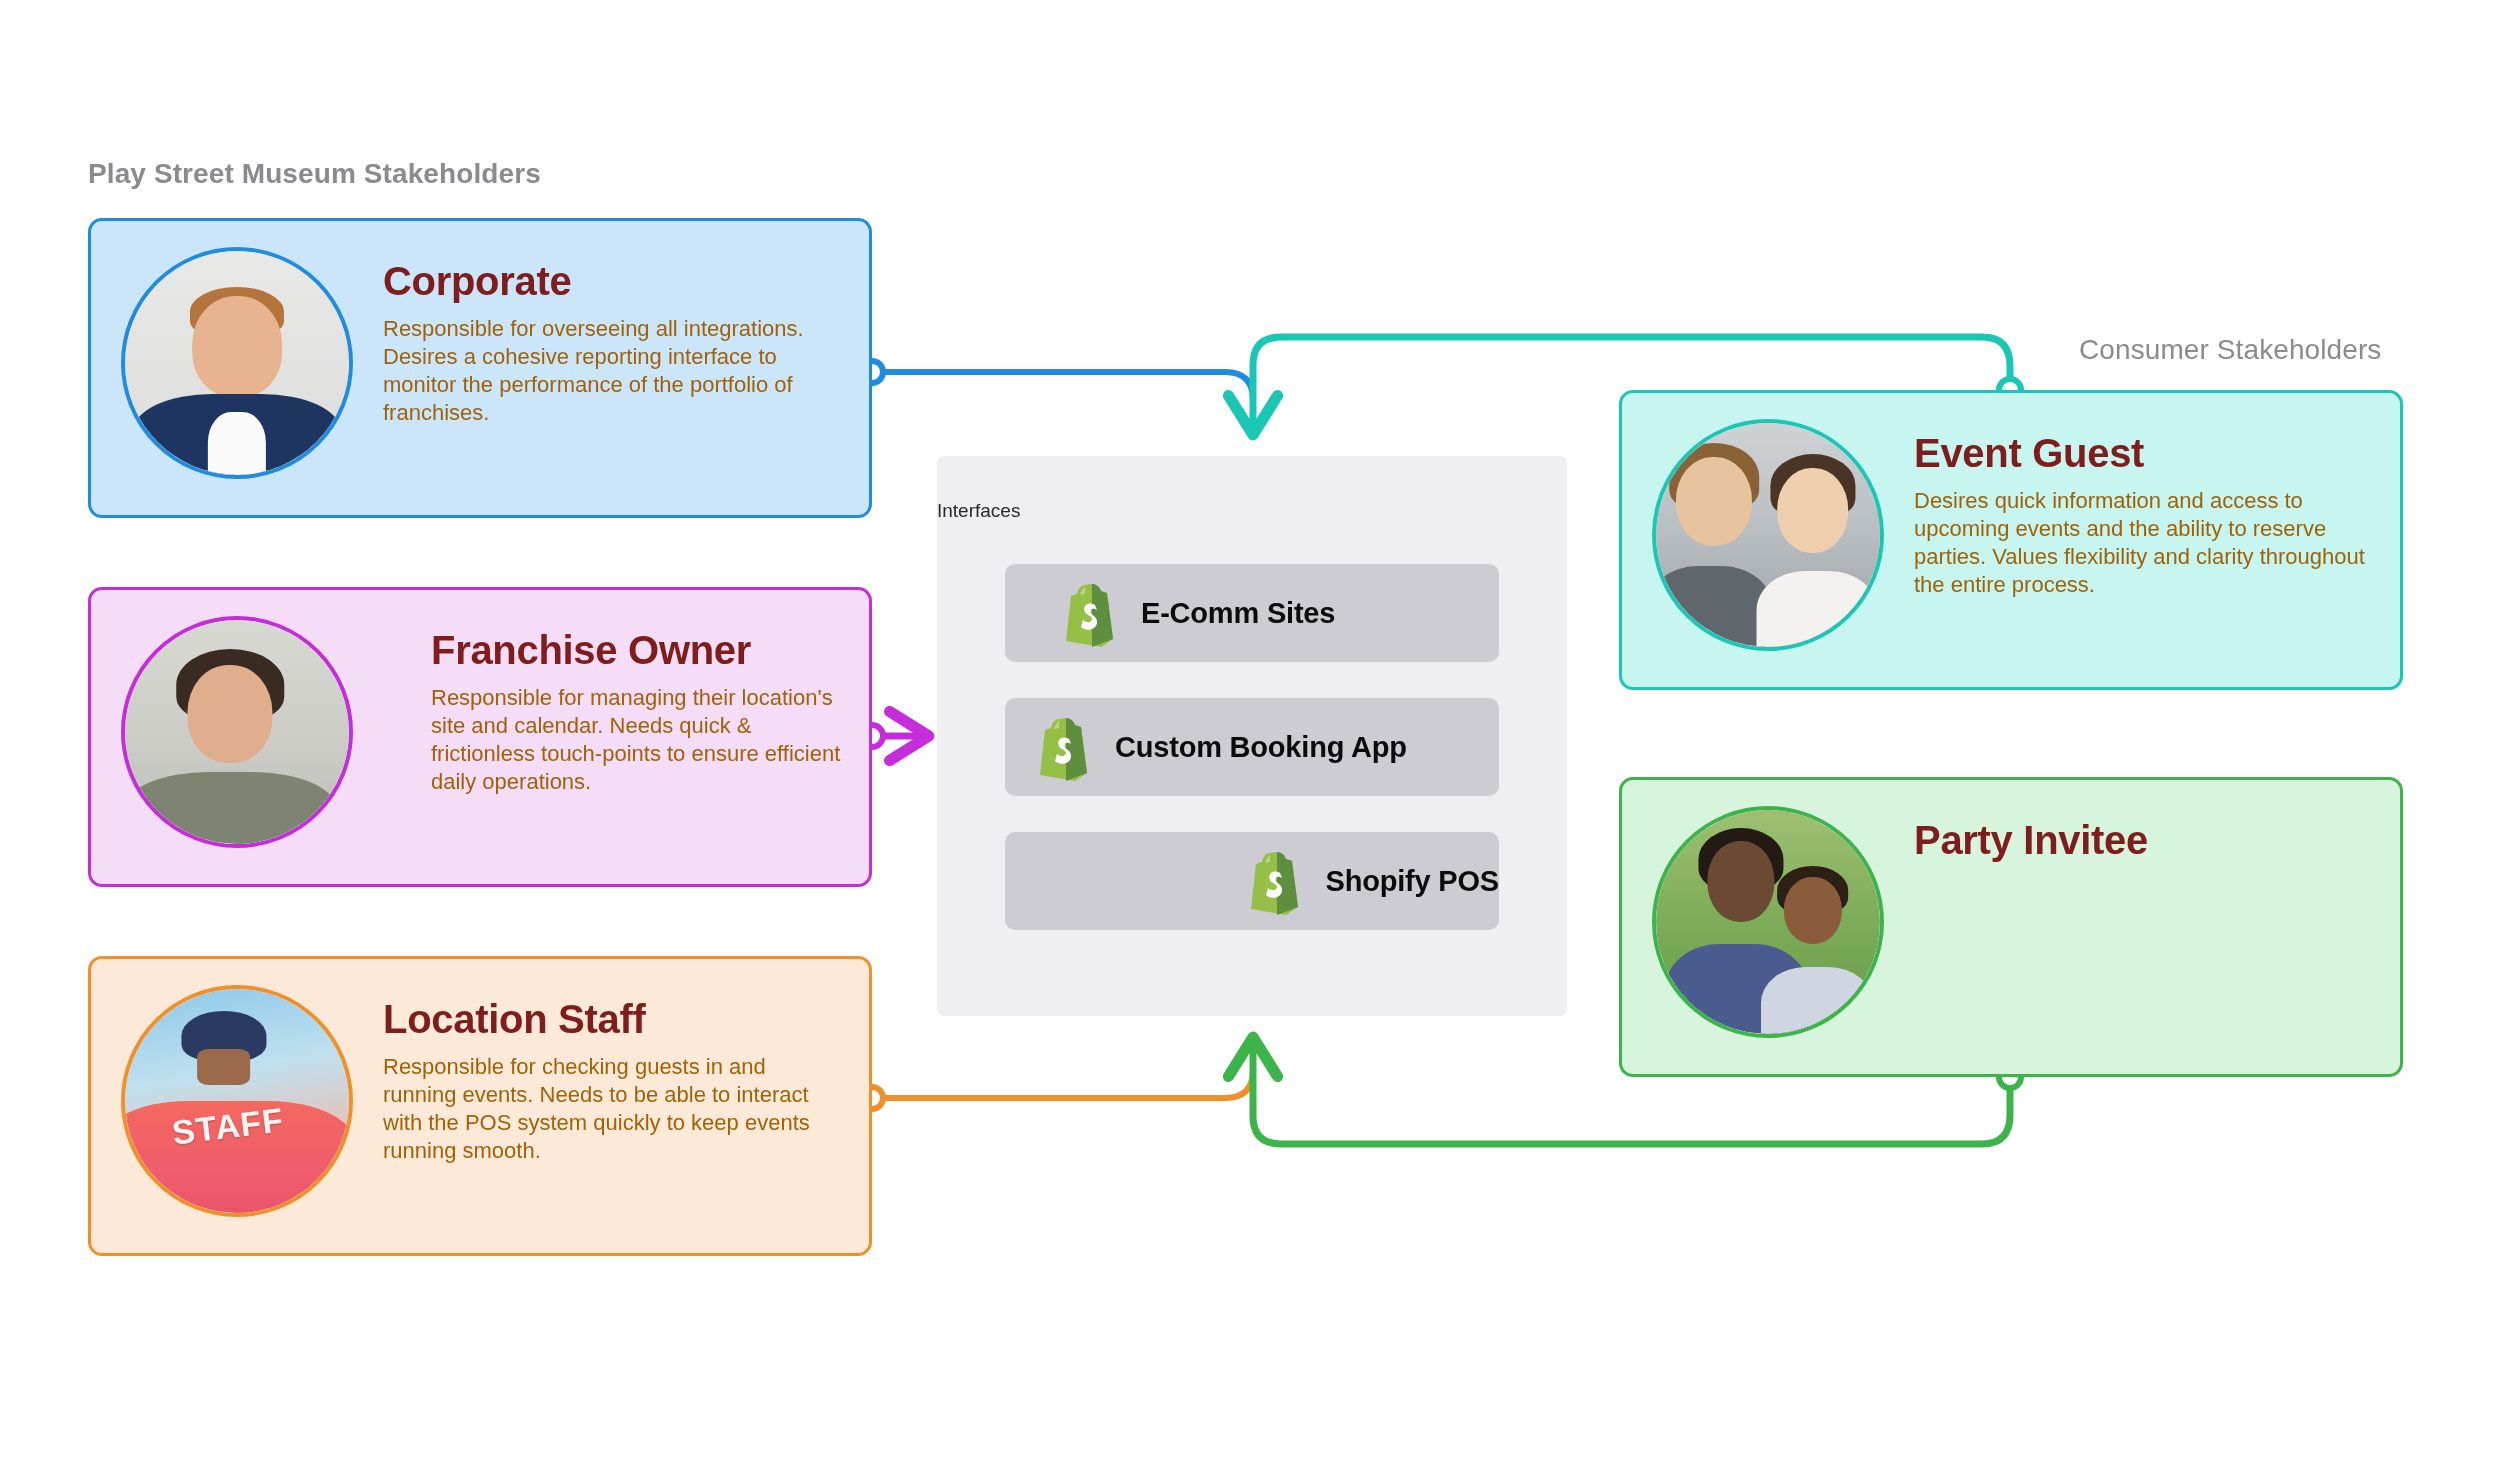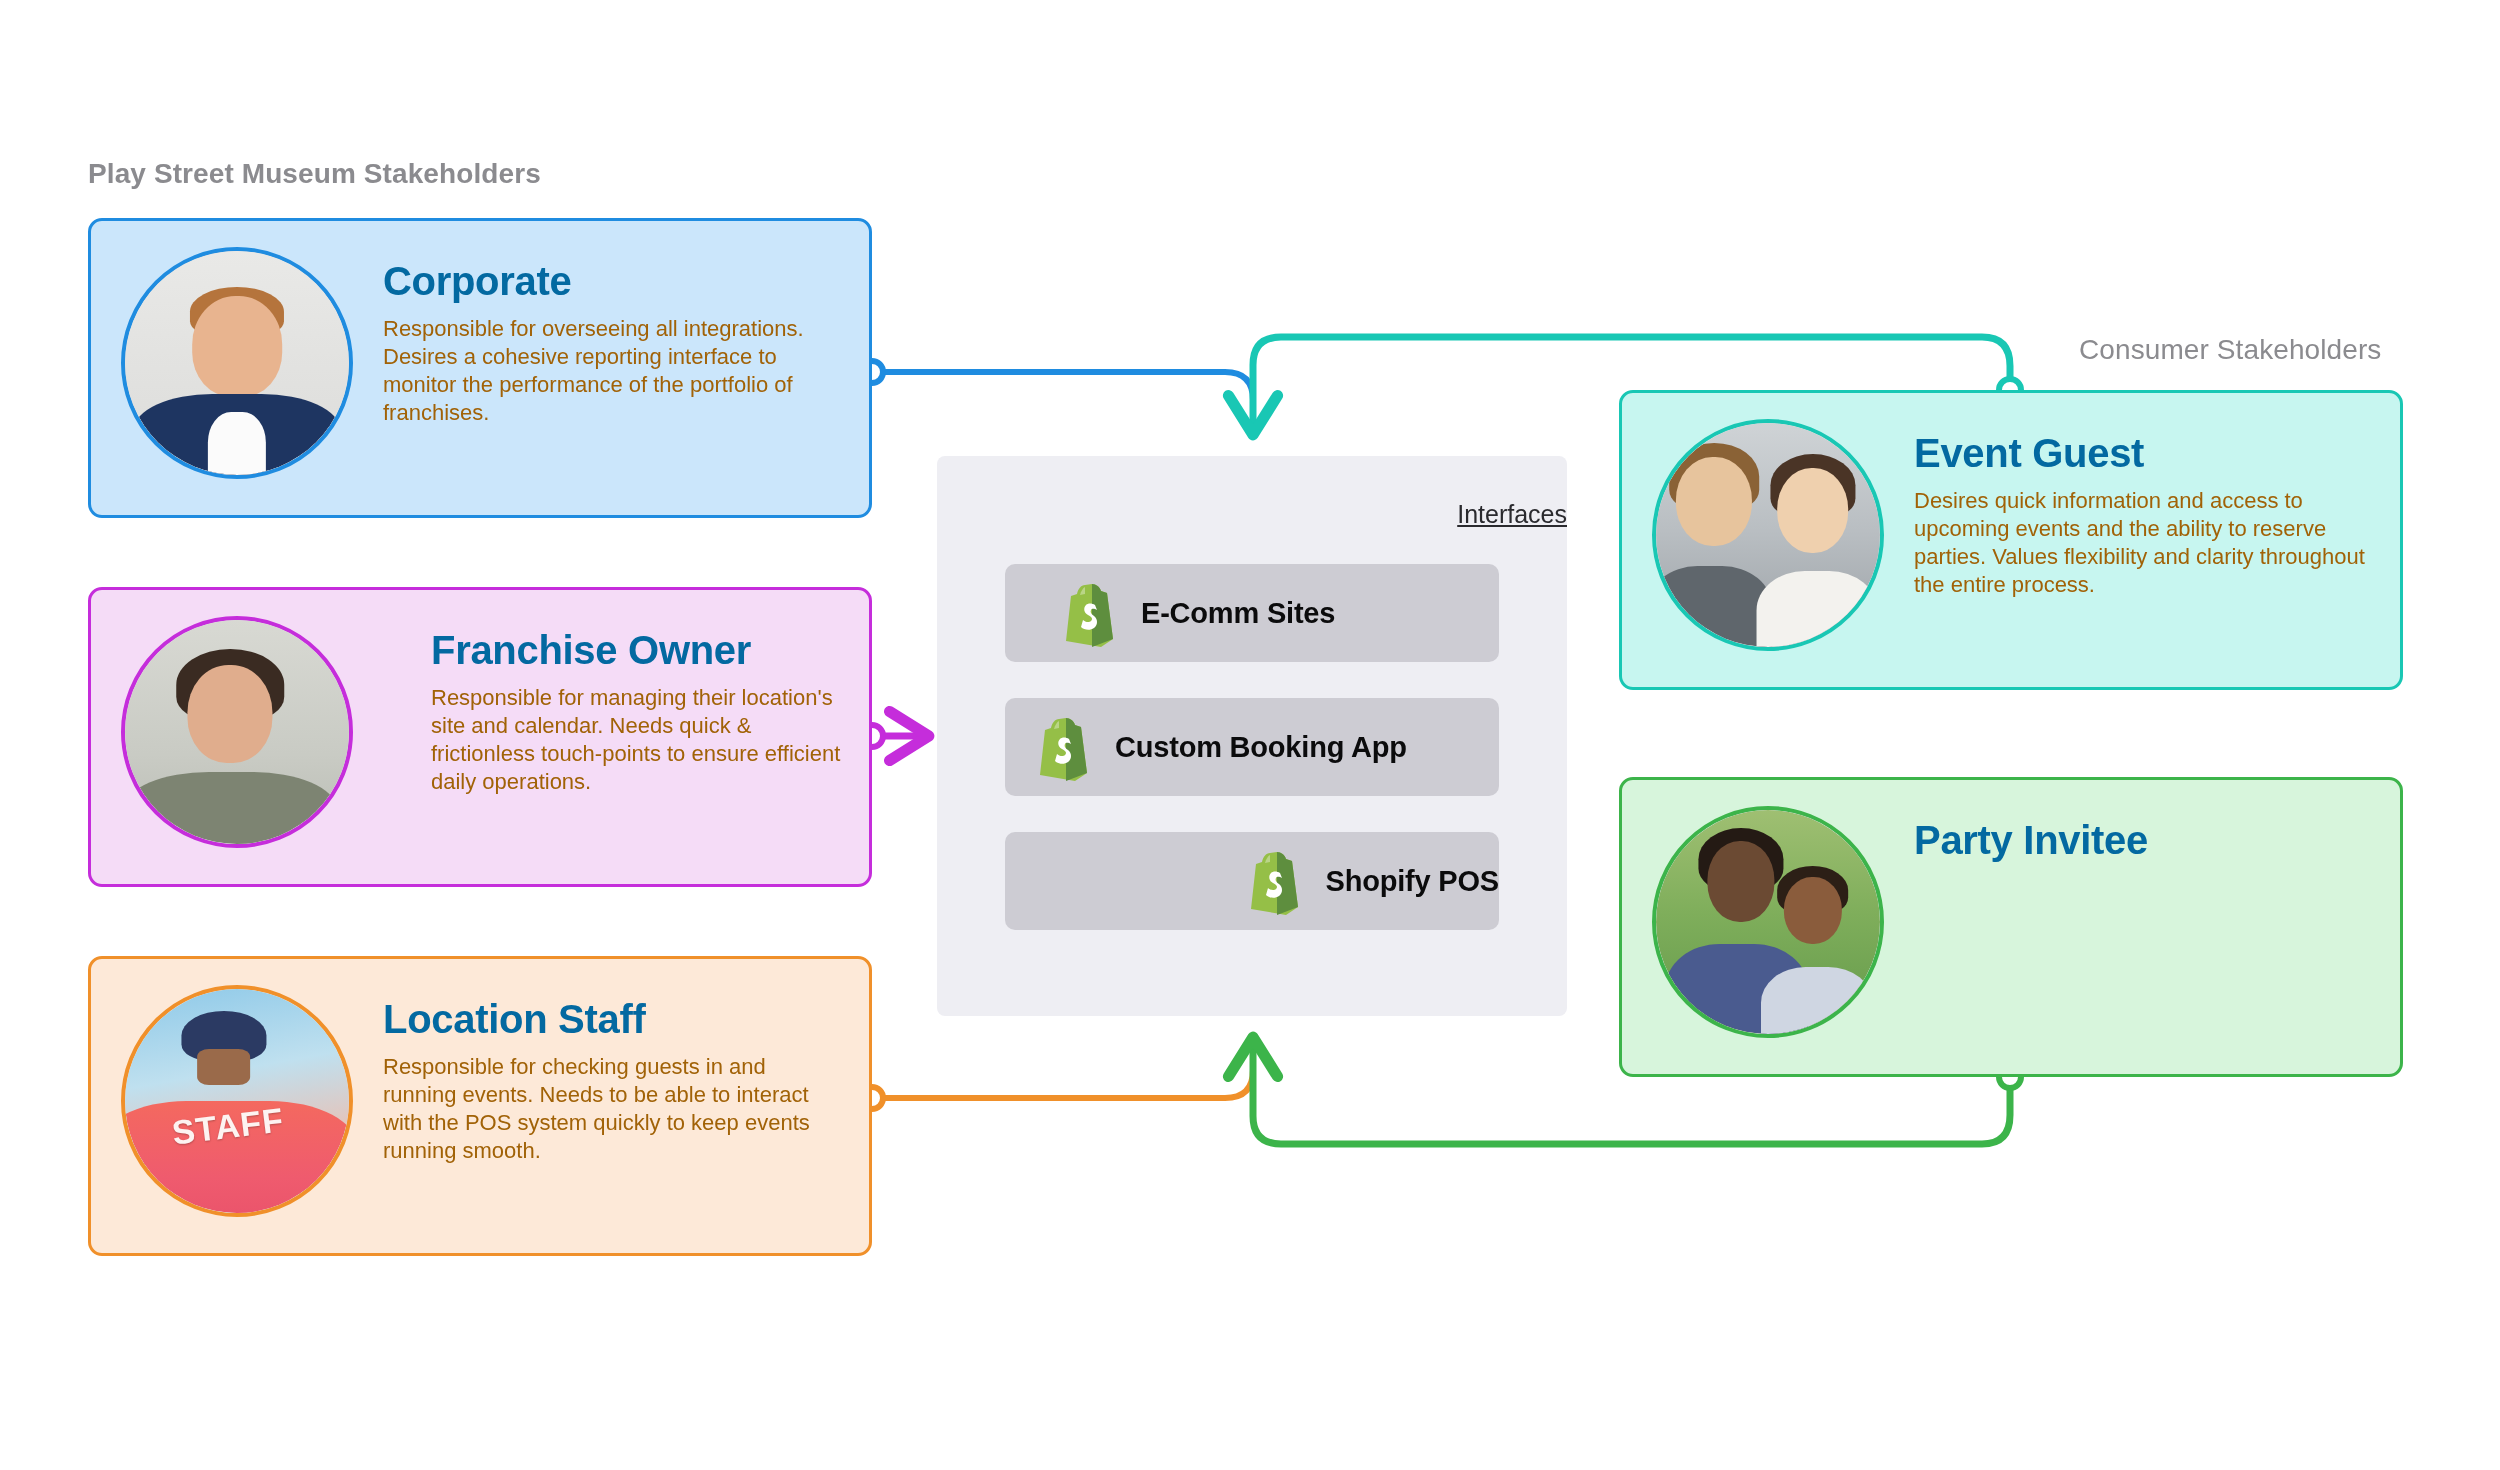--- a/index.html
+++ b/index.html
@@ -58,21 +58,21 @@
   }
   .card .body {
     flex: 1 1 auto;
     padding-left: 30px;
     padding-top: 12px;
     min-width: 0;
   }
   .card .title {
     font-size: 40px;
     font-weight: bold;
-    color: #0369a1;
+    color: #7f1d1d;
     letter-spacing: -0.3px;
     margin: 0 0 12px 0;
     line-height: 1.1;
   }
   .card .desc {
     font-size: 22px;
     line-height: 1.28;
     color: #a16207;
     margin: 0;
   }
@@ -176,24 +176,23 @@
   #interfaces-panel {
     position: absolute;
     left: 937px; top: 456px;
     width: 630px; height: 560px;
     background: #eeeef3;
     border-radius: 8px;
   }
   #interfaces-heading {
     position: absolute;
     left: 0; right: 0; top: 44px;
-    text-align: right;
-    font-size: 25px;
+    text-align: left;
+    font-size: 19px;
     color: #2a2a2e;
-    text-decoration: underline;
   }
   .iface-row {
     position: absolute;
     left: 68px;
     width: 494px;
     height: 98px;
     background: #cdccd3;
     border-radius: 10px;
     display: flex;
     align-items: center;

